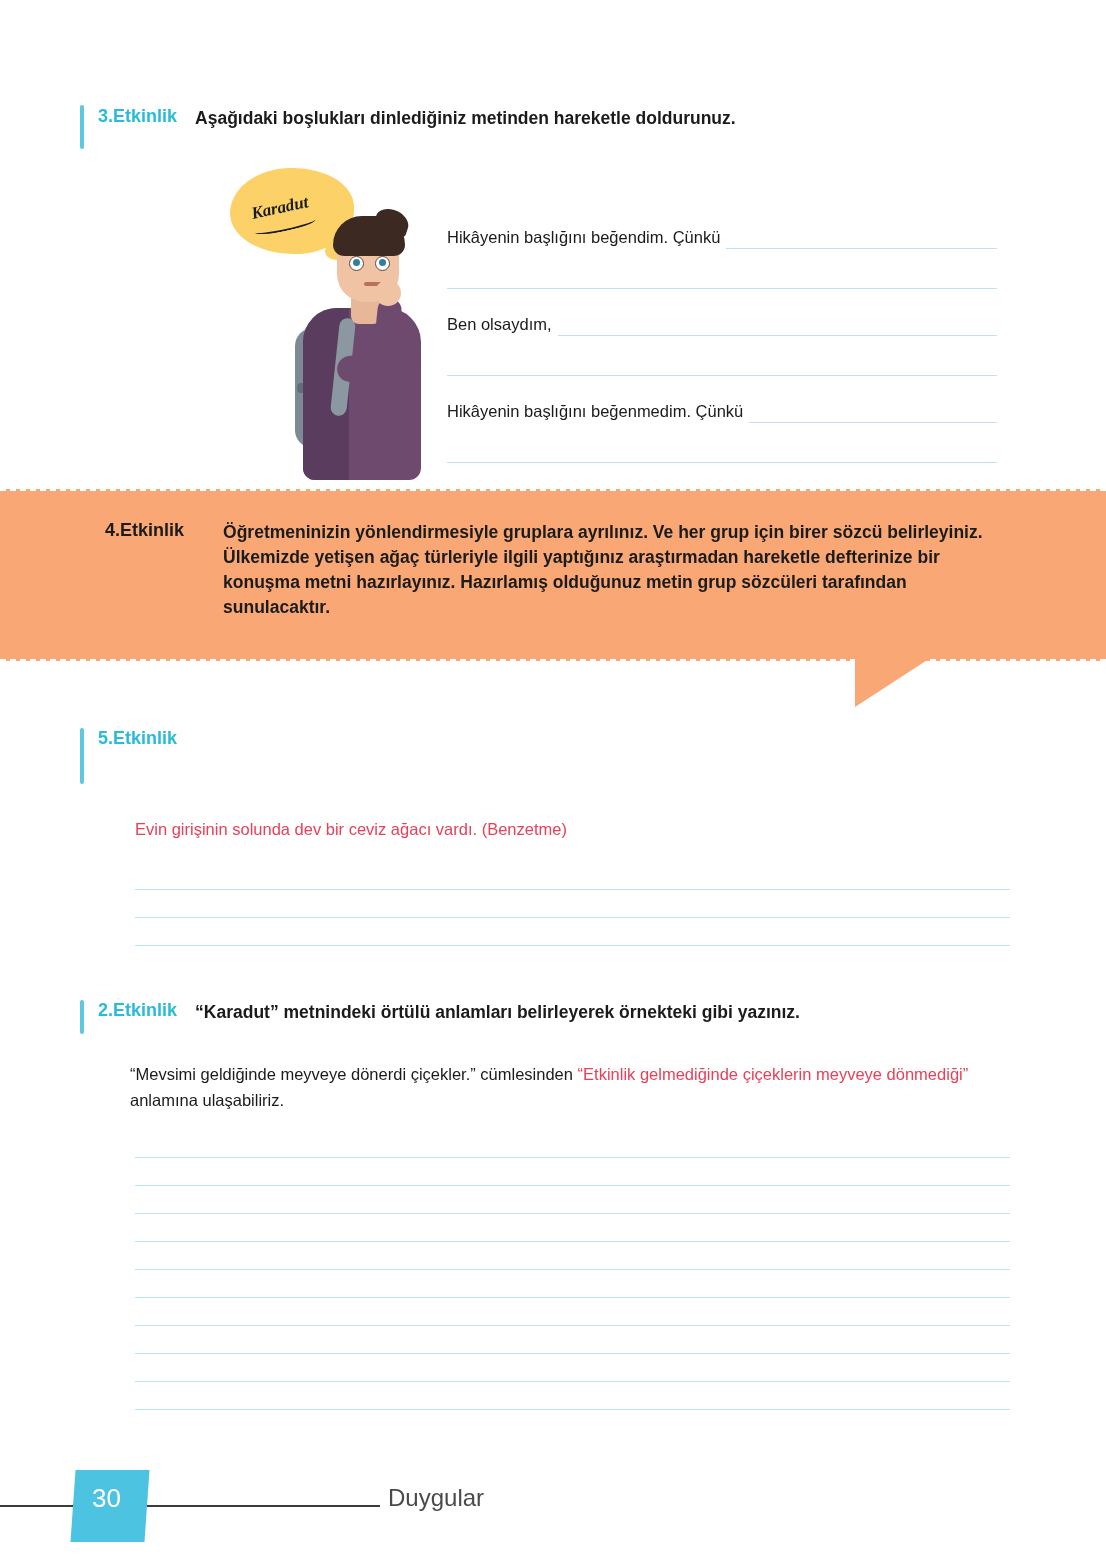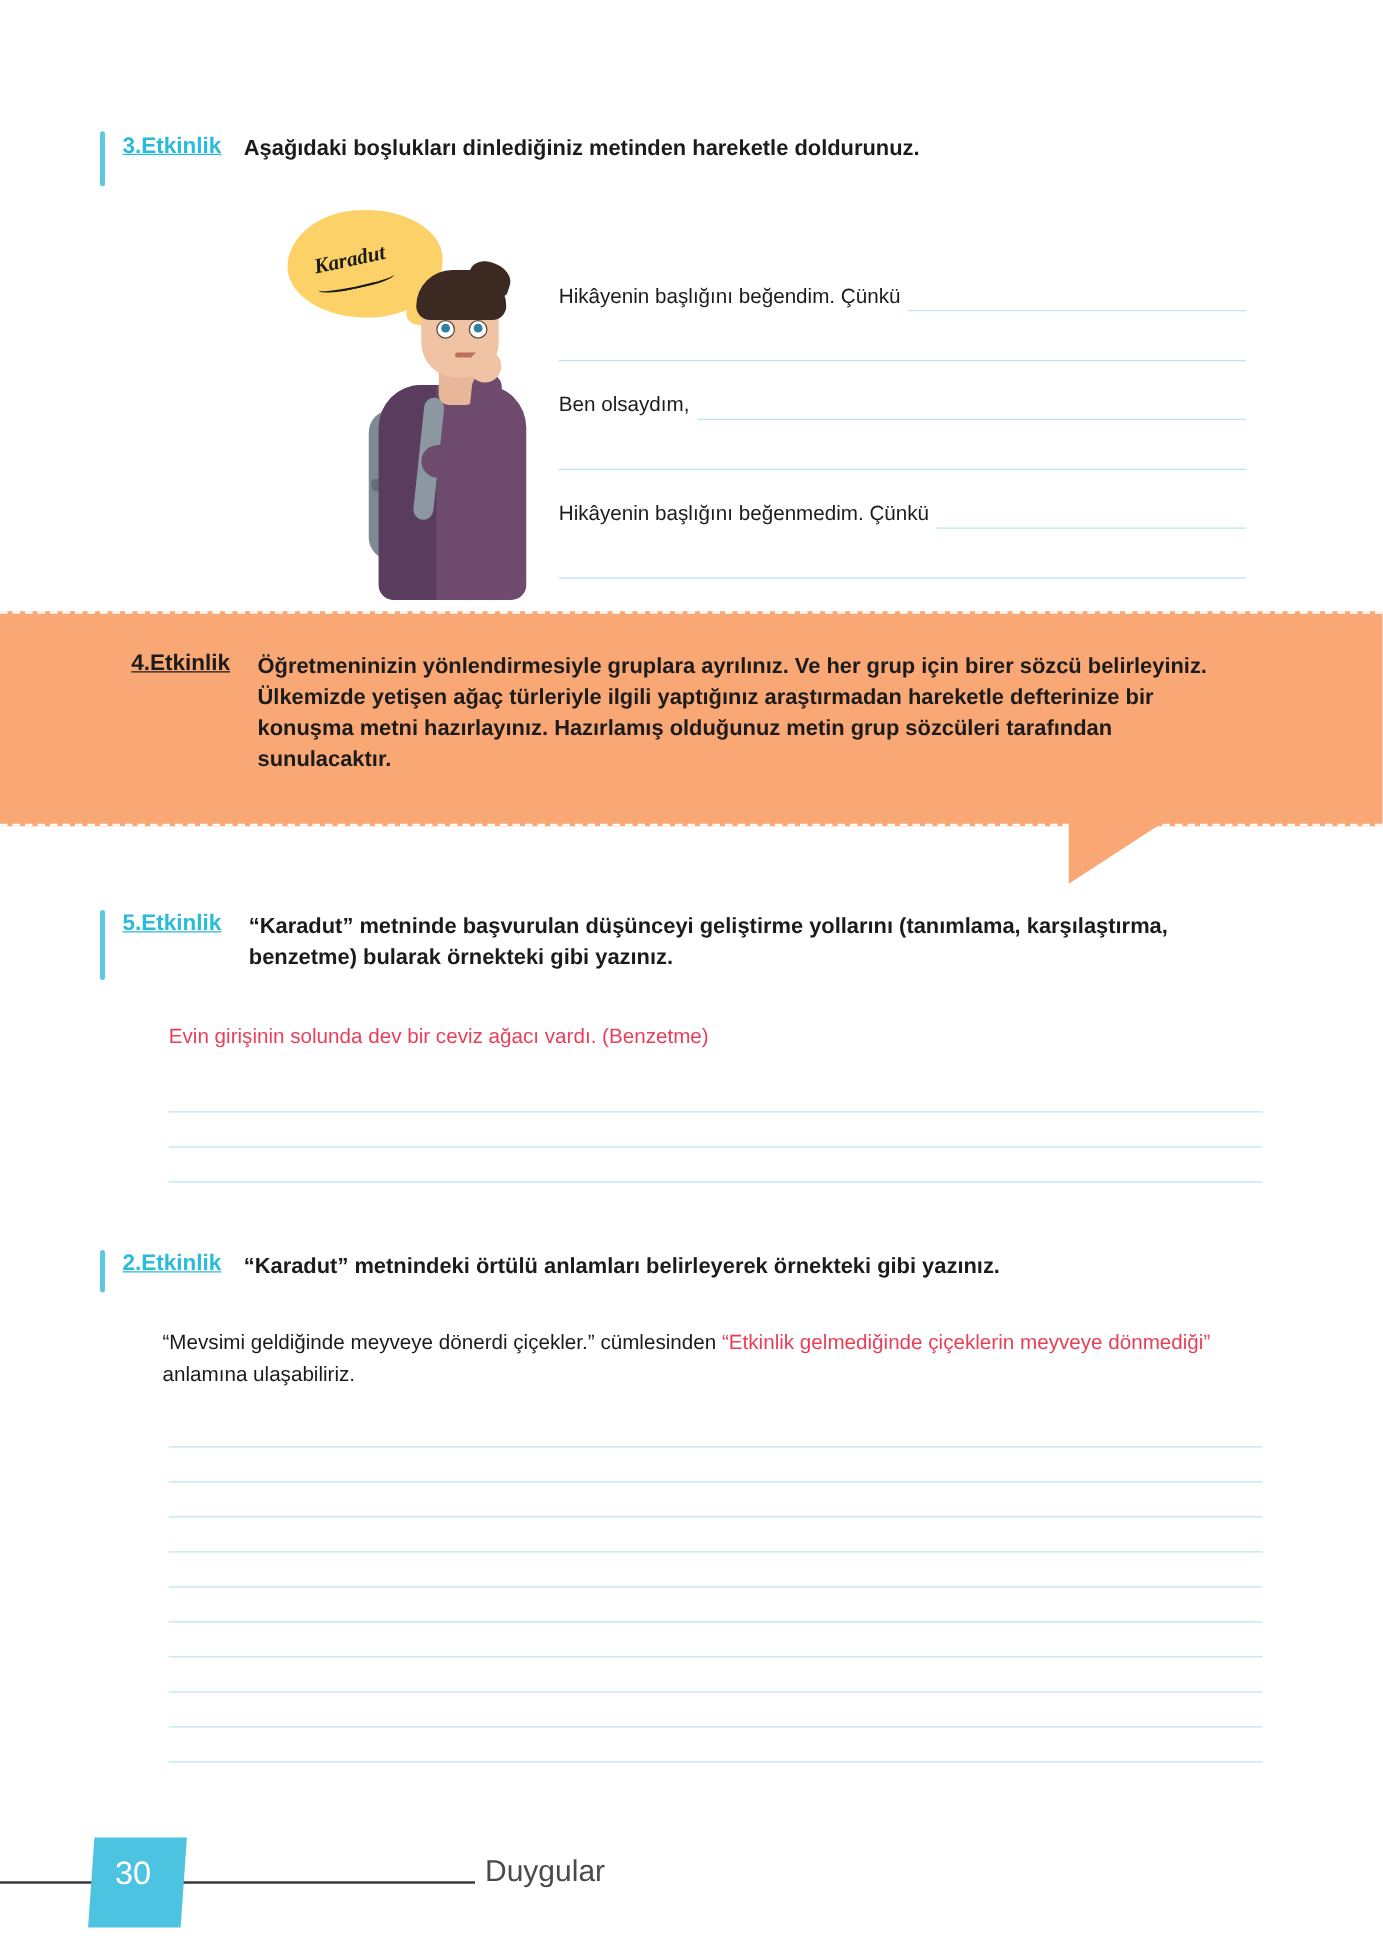--- a/index.html
+++ b/index.html
@@ -32,21 +32,20 @@
     border-radius: 2px;
     margin-right: 14px;
     flex: none;
   }
   .act-no {
     color: #29bcd8;
     font-weight: bold;
     font-size: 18px;
     white-space: nowrap;
     flex: none;
-    text-decoration: underline;
   }
   .act-text {
     color: #1b1b1b;
     font-weight: bold;
     font-size: 17.5px;
     line-height: 1.42;
   }
 
   
   #act3-head { left: 80px; top: 105px; width: 960px; }
@@ -249,21 +248,21 @@
     border-bottom: 2px dashed #ffffff;
   }
   .band-tail {
     position: absolute;
     left: 855px; top: 655px;
     width: 0; height: 0;
     border-left: 80px solid #f9a875;
     border-bottom: 52px solid transparent;
   }
   #act4-head { left: 105px; top: 520px; width: 930px; }
-  #act4-head .act-no { color: #1b1b1b; margin-right: 22px; }
+  #act4-head .act-no { color: #1b1b1b; margin-right: 39px; }
   #act4-head .act-text { max-width: 760px; }
 
   
   #act5-head { left: 80px; top: 728px; width: 960px; }
   #act5-head .act-bar { height: 56px; }
   #act5-head .act-no { margin-right: 22px; }
   #act5-head .act-text { max-width: 790px; }
 
   .example-red {
     position: absolute;
@@ -394,21 +393,20 @@
   <div class="band"></div>
   <div class="band-tail"></div>
   <div class="act-head" id="act4-head">
     <div class="act-no">4.Etkinlik</div>
     <div class="act-text">Öğretmeninizin yönlendirmesiyle gruplara ayrılınız. Ve her grup için birer sözcü belirleyiniz. Ülkemizde yetişen ağaç türleriyle ilgili yaptığınız araştırmadan hareketle defterinize bir konuşma metni hazırlayınız. Hazırlamış olduğunuz metin grup sözcüleri tarafından sunulacaktır.</div>
   </div>
 
   <div class="act-head" id="act5-head">
     <div class="act-bar"></div>
     <div class="act-no">5.Etkinlik</div>
-    <div class="act-text">“Karadut” metninde başvurulan düşünceyi geliştirme yollarını (tanımlama, karşılaştırma, benzetme) bularak örnekteki gibi yazınız.</div>
   </div>
   <div class="example-red" id="act5-example">Evin girişinin solunda dev bir ceviz ağacı vardı. (Benzetme)</div>
   <div class="lines-group" id="act5-lines">
     <div class="ln"></div>
     <div class="ln"></div>
     <div class="ln"></div>
   </div>
 
   <div class="act-head" id="act6-head">
     <div class="act-bar"></div>

